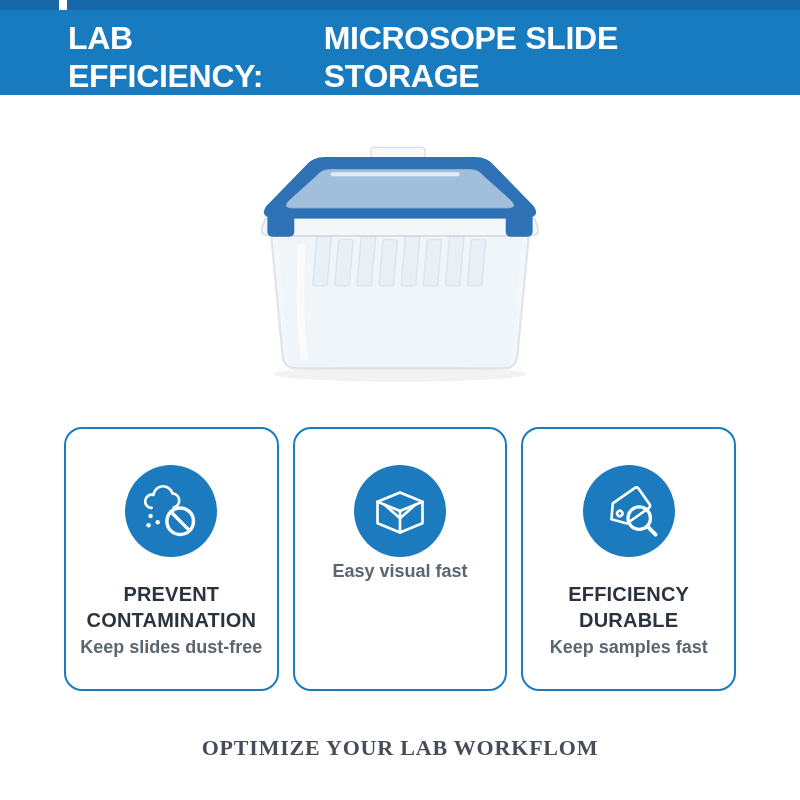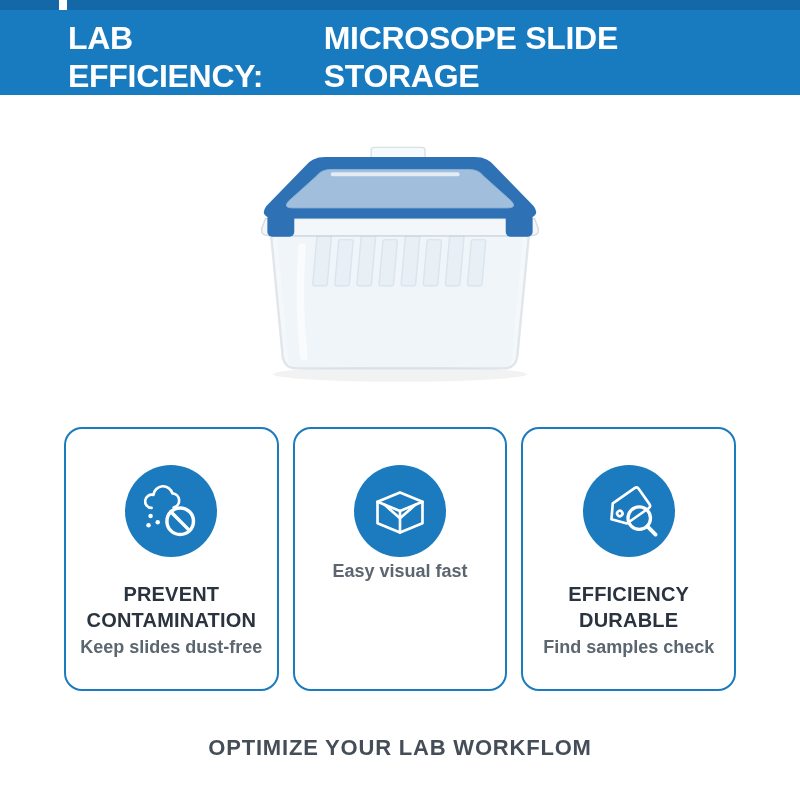--- a/index.html
+++ b/index.html
@@ -80,20 +80,21 @@
     color:var(--subtitle-text,#5C6670);
     font-size:18px;font-weight:700;
   }
   .footer{
     margin-top:44px;
     text-align:center;
     color:var(--footer-text,#454E58);
     font-size:22px;
     font-weight:600;
     letter-spacing:0.8px;
+    font-family:Liberation Serif, serif;
   }
   svg{display:block;}
 </style>
 </head>
 <body>
 
 <div class="page">
 
   <div class="top-stripe">
     <div class="notch"></div>
@@ -203,20 +204,20 @@
           <g fill="none" stroke="#ffffff" stroke-linecap="round">
             <circle cx="55" cy="52" r="11" stroke-width="3.2"></circle>
             <line x1="63" y1="60" x2="71" y2="68" stroke-width="3.8"></line>
           </g>
         </svg>
       </div>
       <div class="card-title">
         <div>EFFICIENCY</div>
         <div>DURABLE</div>
       </div>
-      <div class="card-subtitle">Find samples check</div>
+      <div class="card-subtitle">Keep samples fast</div>
     </div>
 
   </div>
 
   <div class="footer">OPTIMIZE YOUR LAB WORKFLOM</div>
 
 </div>
 
 </body></html>

